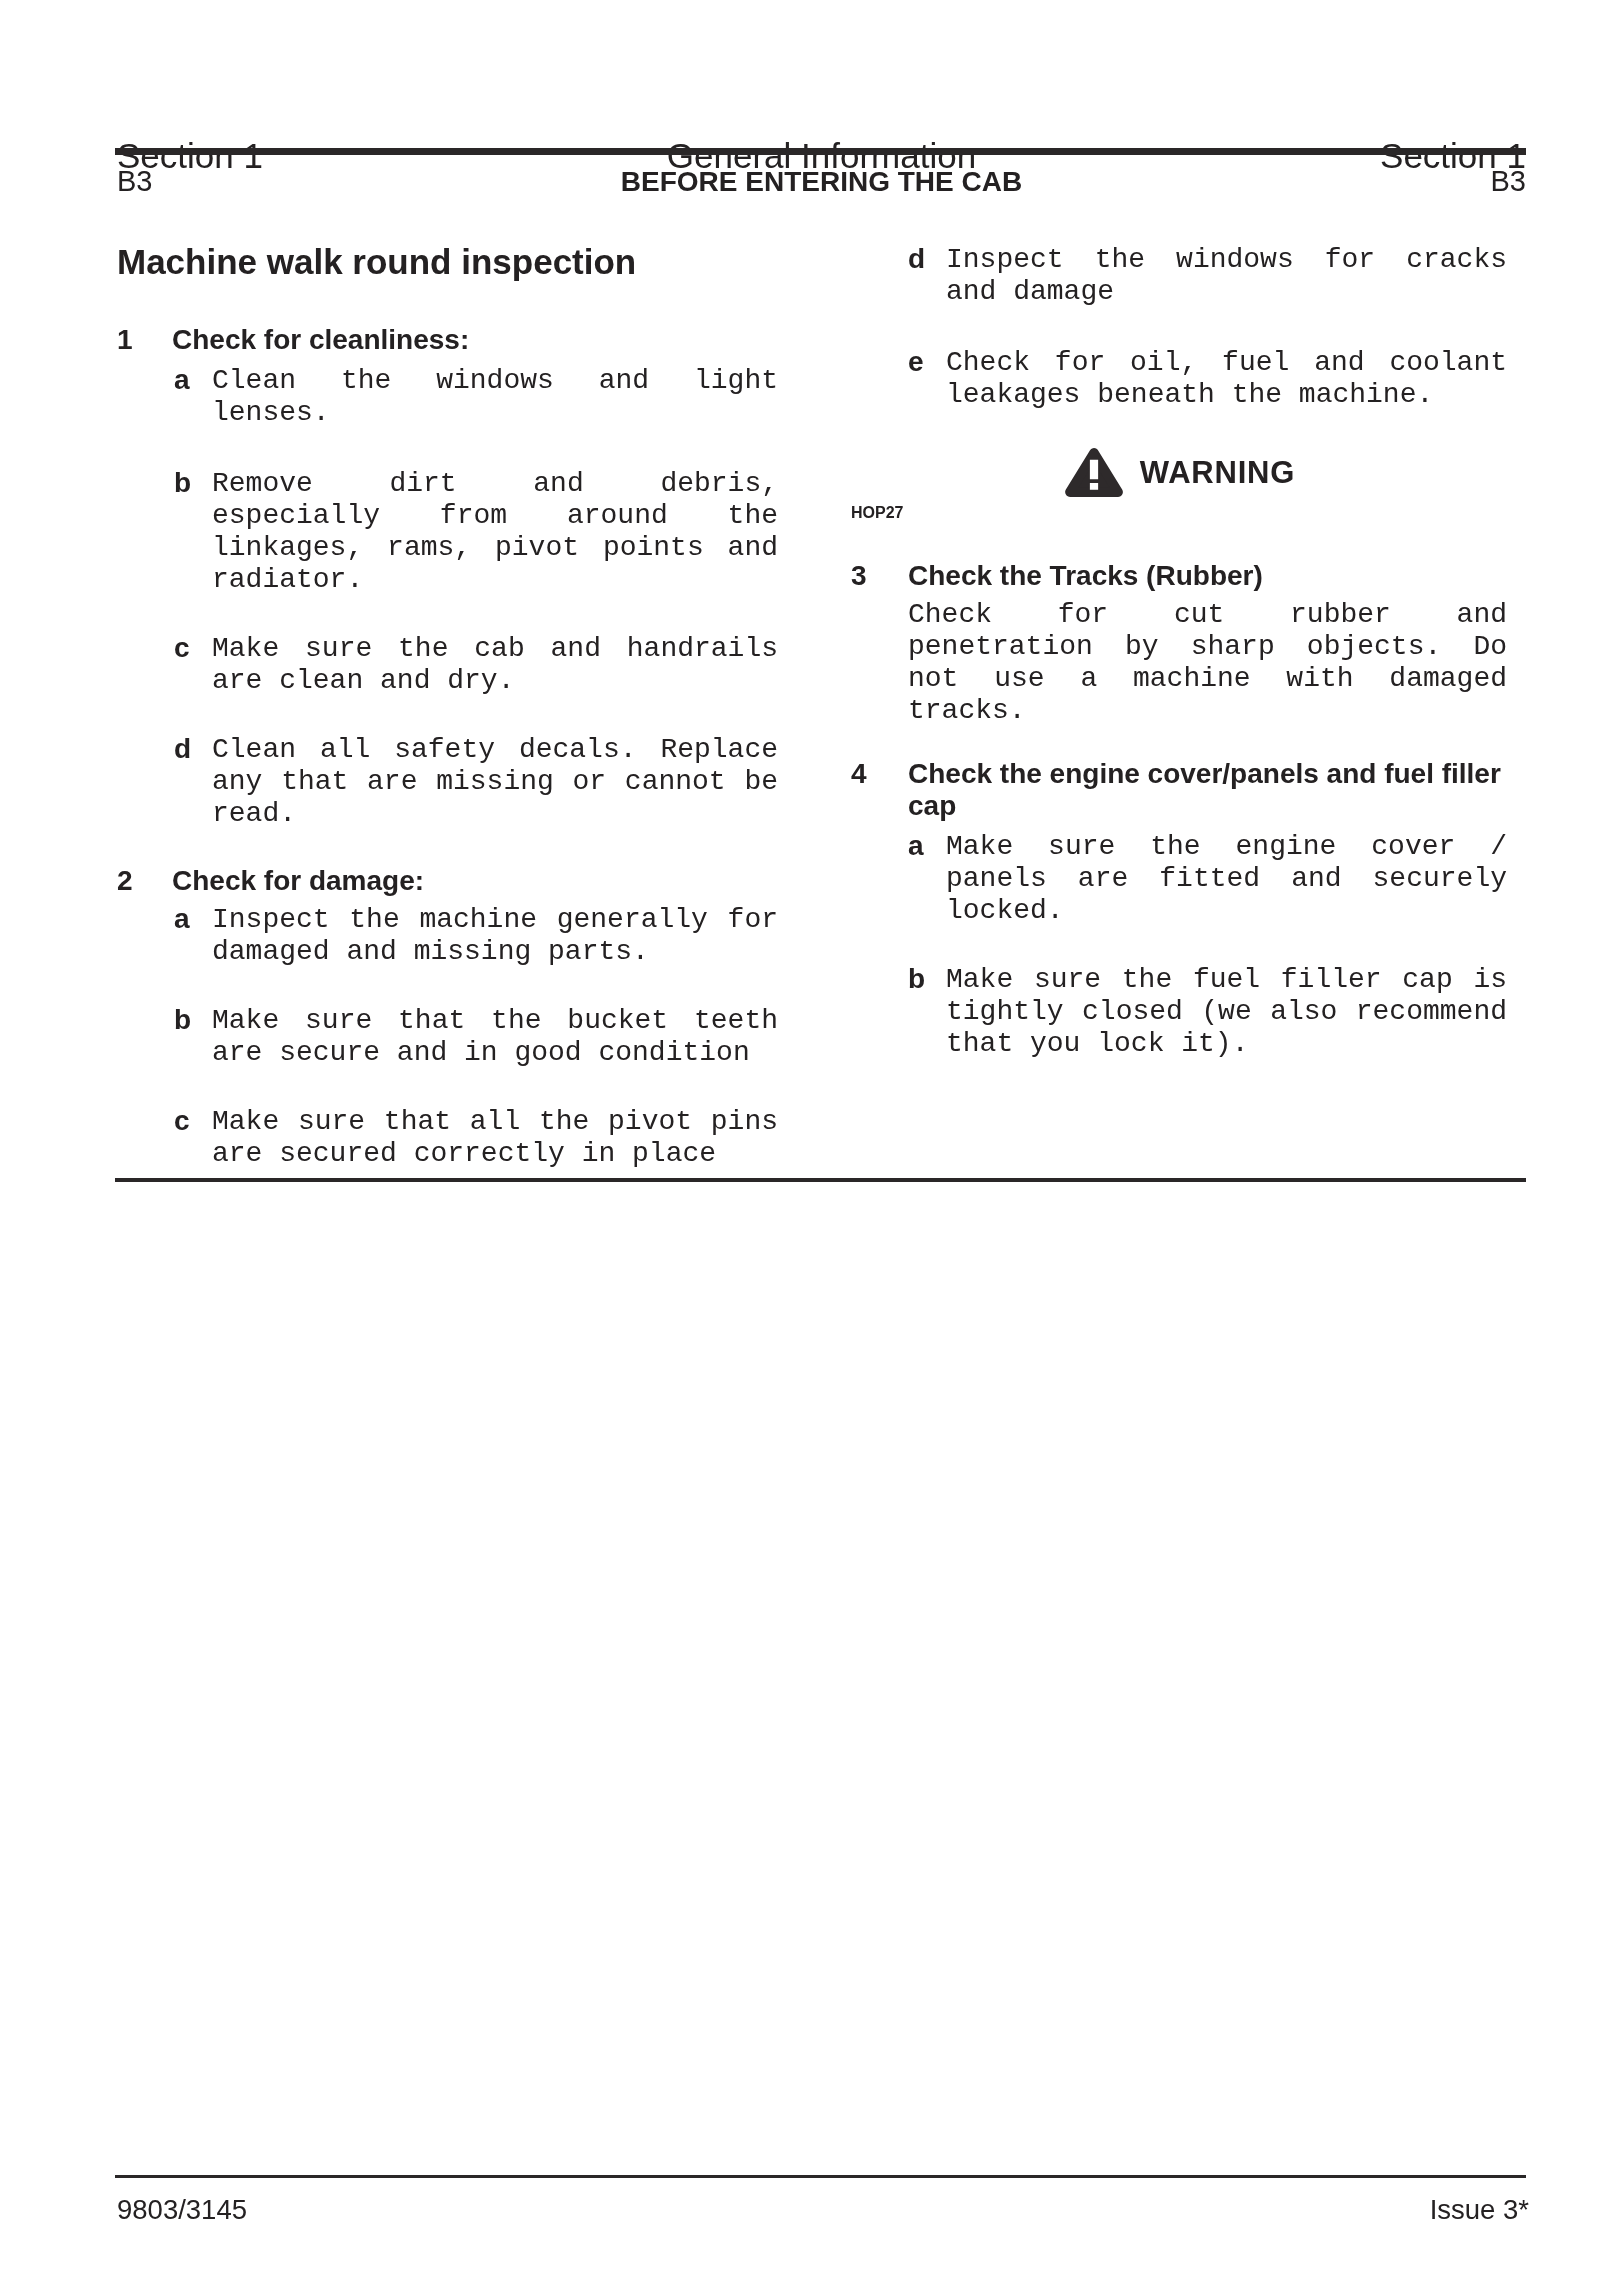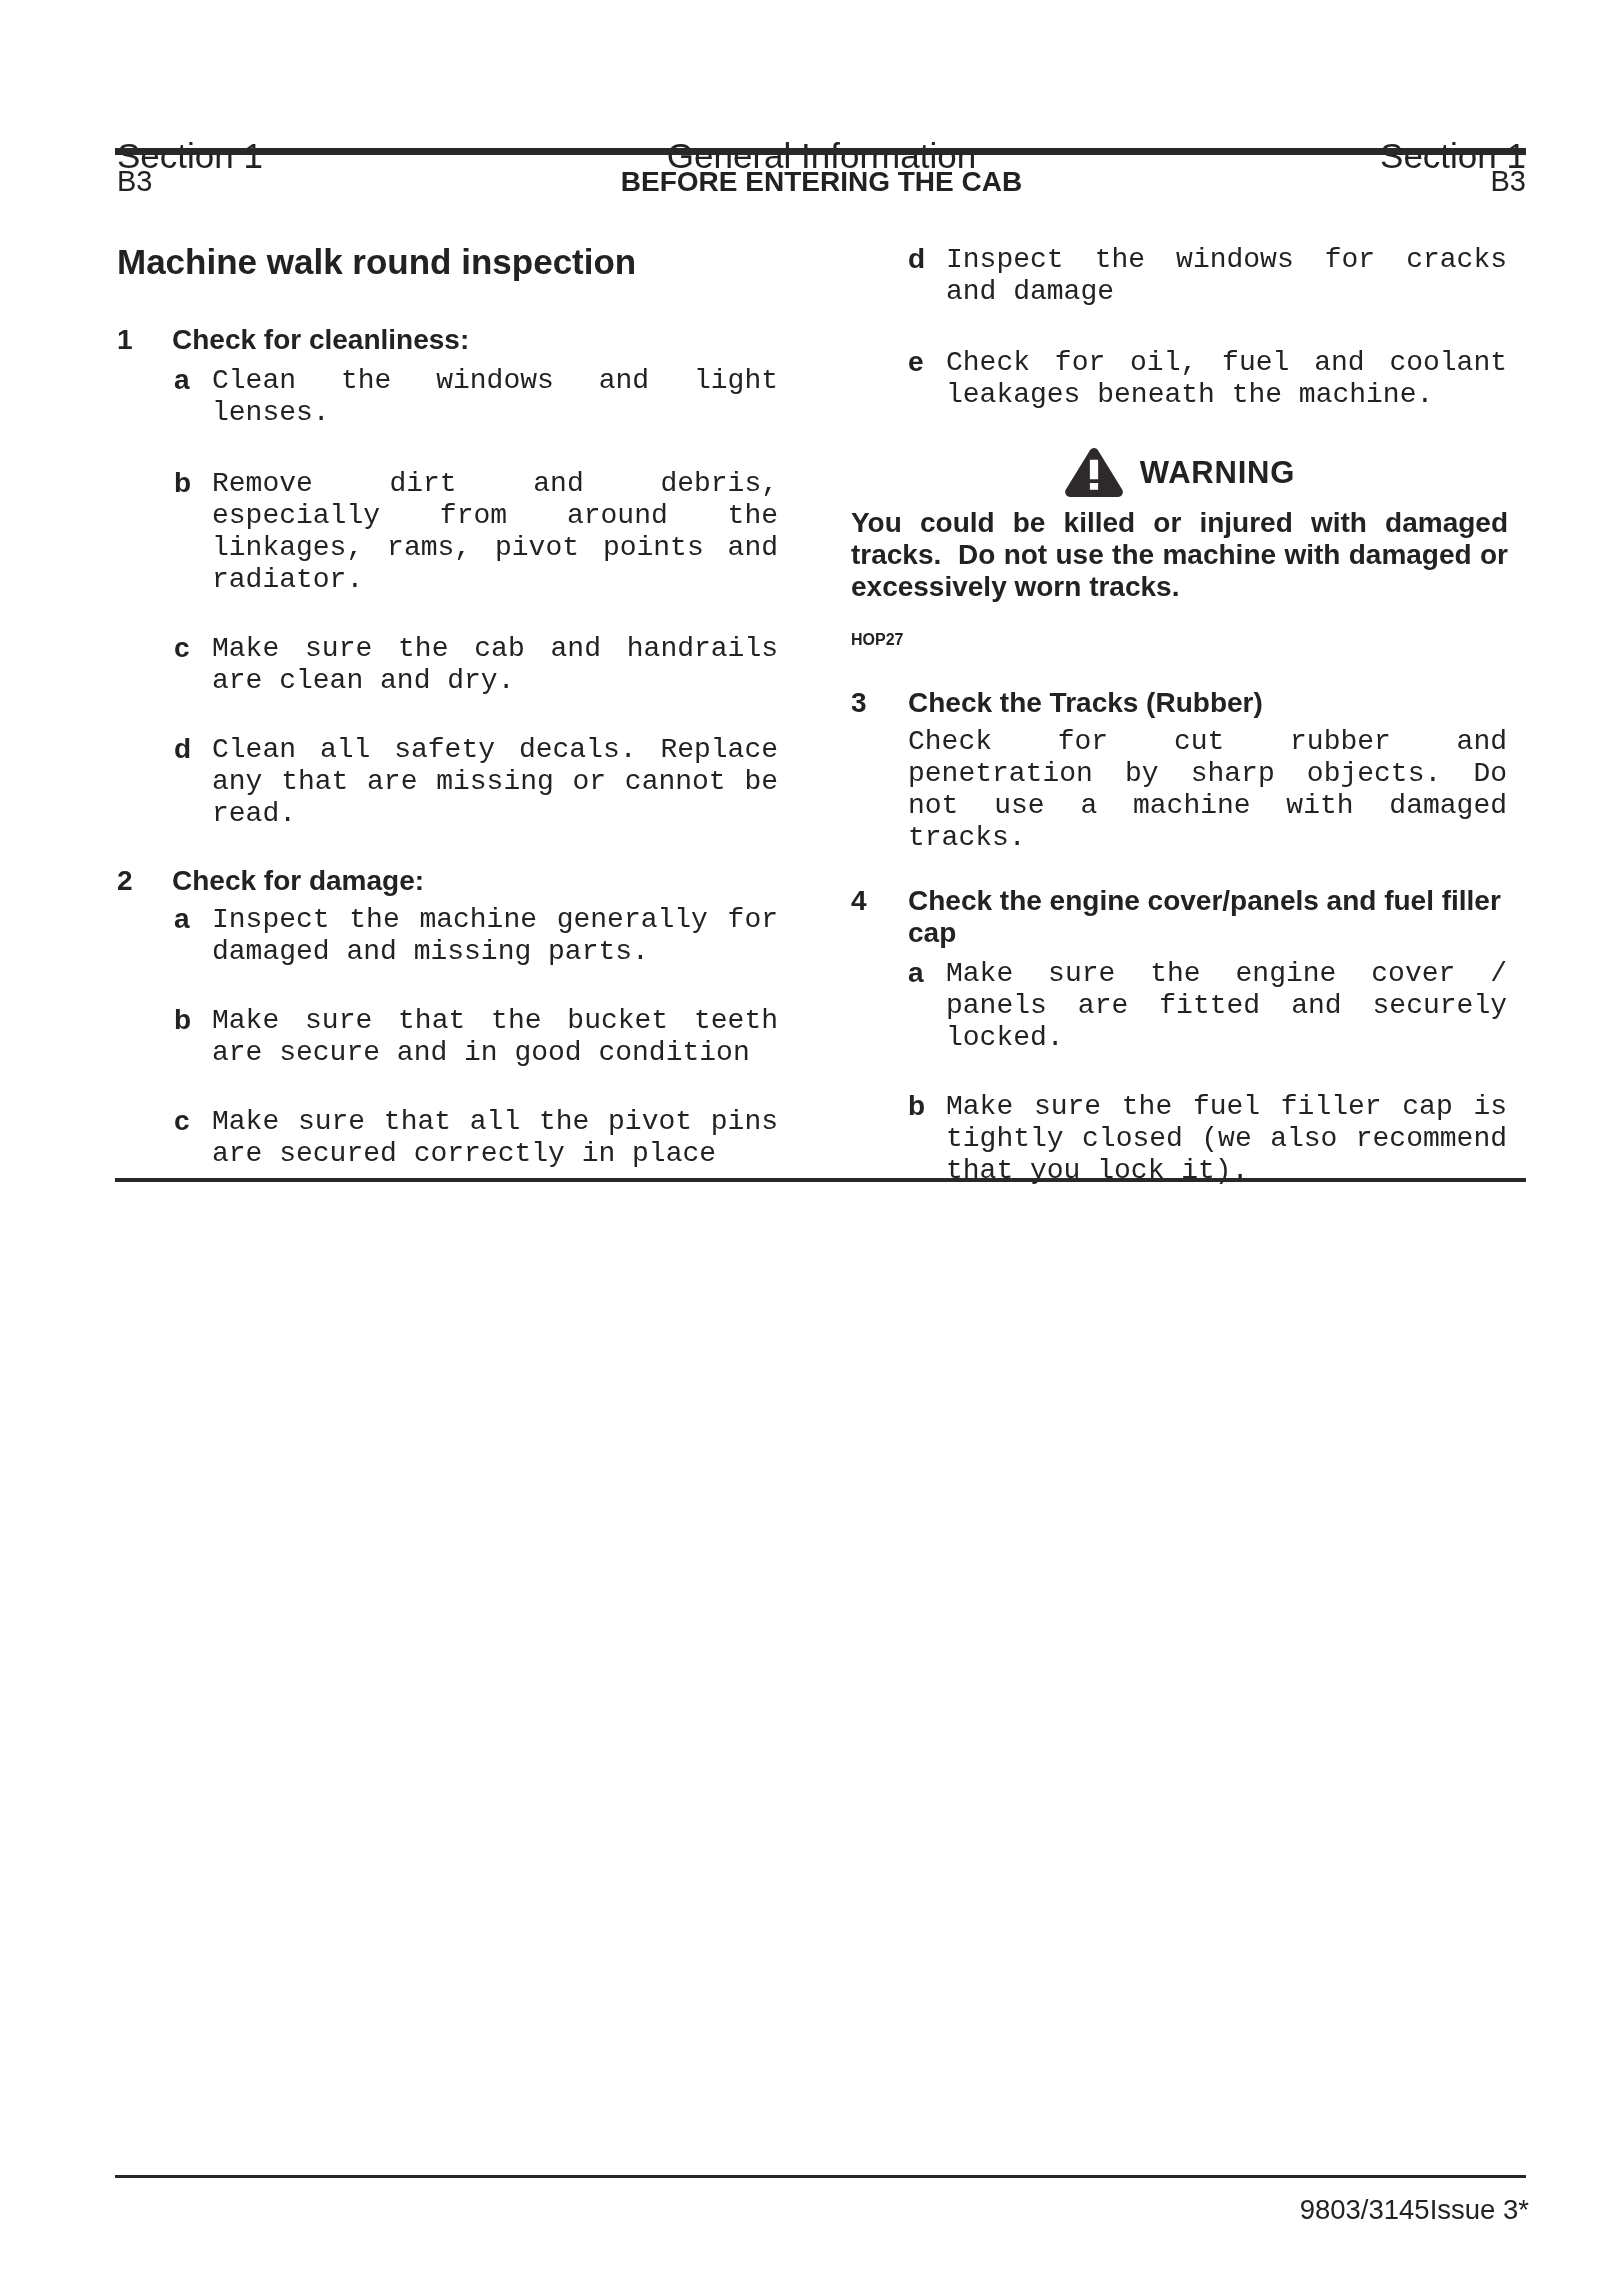--- a/index.html
+++ b/index.html
@@ -63,21 +63,21 @@
     font-weight:bold;margin-top:9.2px;
     text-align:justify;text-align-last:left;white-space:pre-wrap;
   }
   .warning-code{font-weight:bold;font-size:16px;line-height:18.4px;margin-top:6.1px;}
   .para-3{margin-top:7.7px;}
   .mt-item3{margin-top:37px;}
   .mt-item4{margin-top:31px;}
   
   .footer-row{
     position:absolute;left:117px;width:1412px;top:2193px;
-    display:flex;justify-content:flex-end;align-items:baseline;
+    display:flex;justify-content:space-between;align-items:baseline;
     font-size:27.5px;line-height:34px;
   }
 </style>
 </head>
 <body>
 
 <div class="page">
 
   <div class="header-row">
     <span>Section 1</span>
@@ -153,21 +153,20 @@
     </div>
 
     <div class="warning-head">
       <svg width="60" height="51" viewBox="0 0 78 68" aria-hidden="true">
         <polygon points="39,8 71,60 7,60" fill="#2e2a2b" stroke="#2e2a2b" stroke-width="13" stroke-linejoin="round"></polygon>
         <rect x="33.5" y="17" width="11" height="26" fill="#ffffff"></rect>
         <rect x="33.5" y="48" width="11" height="9" fill="#ffffff"></rect>
       </svg>
       <span class="warning-label">WARNING</span>
     </div>
-    <p class="warning-text">You could be killed or injured with damaged tracks.  Do not use the machine with damaged or excessively worn tracks.</p>
     <div class="warning-code">HOP27</div>
 
     <div class="item-head mt-item3">
       <span class="num">3</span>
       <span class="heading">Check the Tracks (Rubber)</span>
     </div>
     <p class="text indent-r para-3">Check for cut rubber and penetration by sharp objects. Do not use a machine with damaged tracks.</p>
 
     <div class="item-head mt-item4">
       <span class="num">4</span>

